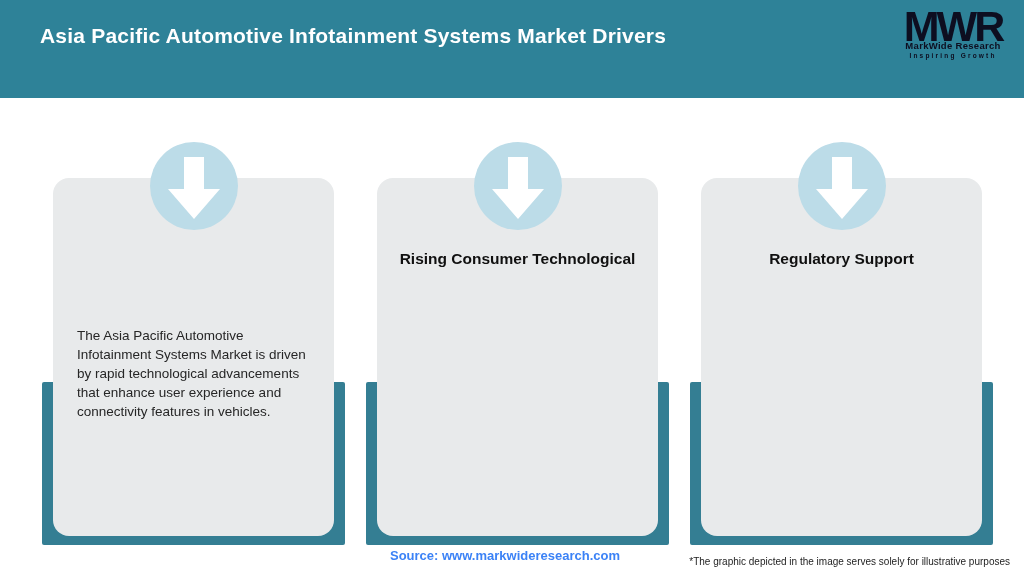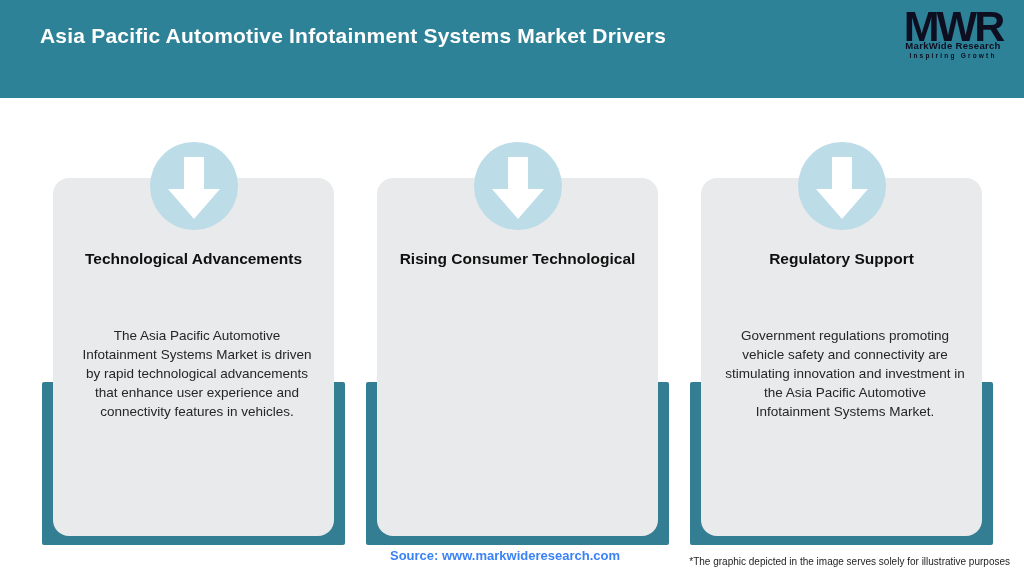--- a/index.html
+++ b/index.html
@@ -26,21 +26,21 @@
                background:#347E93; border-radius:2px; }
   .card { position:absolute; left:11px; right:11px; top:38px; height:358px;
           background:#E8EAEB; border-radius:16px; }
   .circle { position:absolute; top:2px; left:50%; transform:translateX(-50%);
             width:88px; height:88px; border-radius:50%; background:#BCDCE8;
             display:flex; align-items:center; justify-content:center; z-index:2; }
   .arrow-svg { display:block; margin-top:4px; }
   .card-title { position:absolute; top:110px; left:0; width:100%; text-align:center;
                 font-size:15.5px; font-weight:bold; color:#101010; z-index:3; }
   .card-desc { position:absolute; top:186px; left:35px; right:28px;
-               font-size:13.5px; line-height:19px; color:#262626; z-index:3;text-align:center; }
+               font-size:13.5px; line-height:19px; color:#262626; z-index:3; }
 
   
   .source { position:absolute; left:0; top:548px; width:1010px; text-align:center;
             font-size:13px; font-weight:bold; color:#3b82f6; }
   .disclaimer { position:absolute; right:14px; top:556px; font-size:10px;
                 color:#1d1d1d; }
 </style>
 </head>
 <body>
 
@@ -56,21 +56,20 @@
 <div class="cards-row">
 
   <div class="card-col">
     <div class="teal-back"></div>
     <div class="card"></div>
     <div class="circle">
       <svg class="arrow-svg" width="52" height="62" viewBox="0 0 52 62">
         <path d="M16 0 H36 V32 H52 L26 62 L0 32 H16 Z" fill="#ffffff"></path>
       </svg>
     </div>
-    <div class="card-title">Technological Advancements</div>
     <div class="card-desc">The Asia Pacific Automotive Infotainment Systems Market is driven by rapid technological advancements that enhance user experience and connectivity features in vehicles.</div>
   </div>
 
   <div class="card-col">
     <div class="teal-back"></div>
     <div class="card"></div>
     <div class="circle">
       <svg class="arrow-svg" width="52" height="62" viewBox="0 0 52 62">
         <path d="M16 0 H36 V32 H52 L26 62 L0 32 H16 Z" fill="#ffffff"></path>
       </svg>
@@ -80,19 +79,18 @@
 
   <div class="card-col">
     <div class="teal-back"></div>
     <div class="card"></div>
     <div class="circle">
       <svg class="arrow-svg" width="52" height="62" viewBox="0 0 52 62">
         <path d="M16 0 H36 V32 H52 L26 62 L0 32 H16 Z" fill="#ffffff"></path>
       </svg>
     </div>
     <div class="card-title">Regulatory Support</div>
-    <div class="card-desc">Government regulations promoting vehicle safety and connectivity are stimulating innovation and investment in the Asia Pacific Automotive Infotainment Systems Market.</div>
   </div>
 
 </div>
 
 <div class="source">Source: www.markwideresearch.com</div>
 <div class="disclaimer">*The graphic depicted in the image serves solely for illustrative purposes</div>
 
 </body></html>

